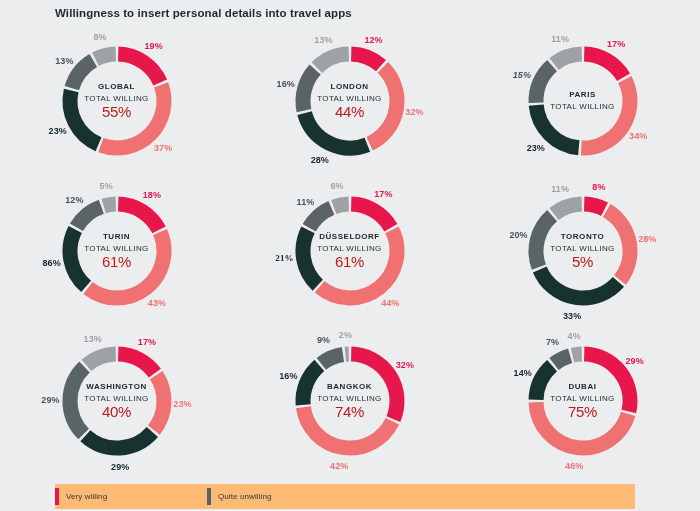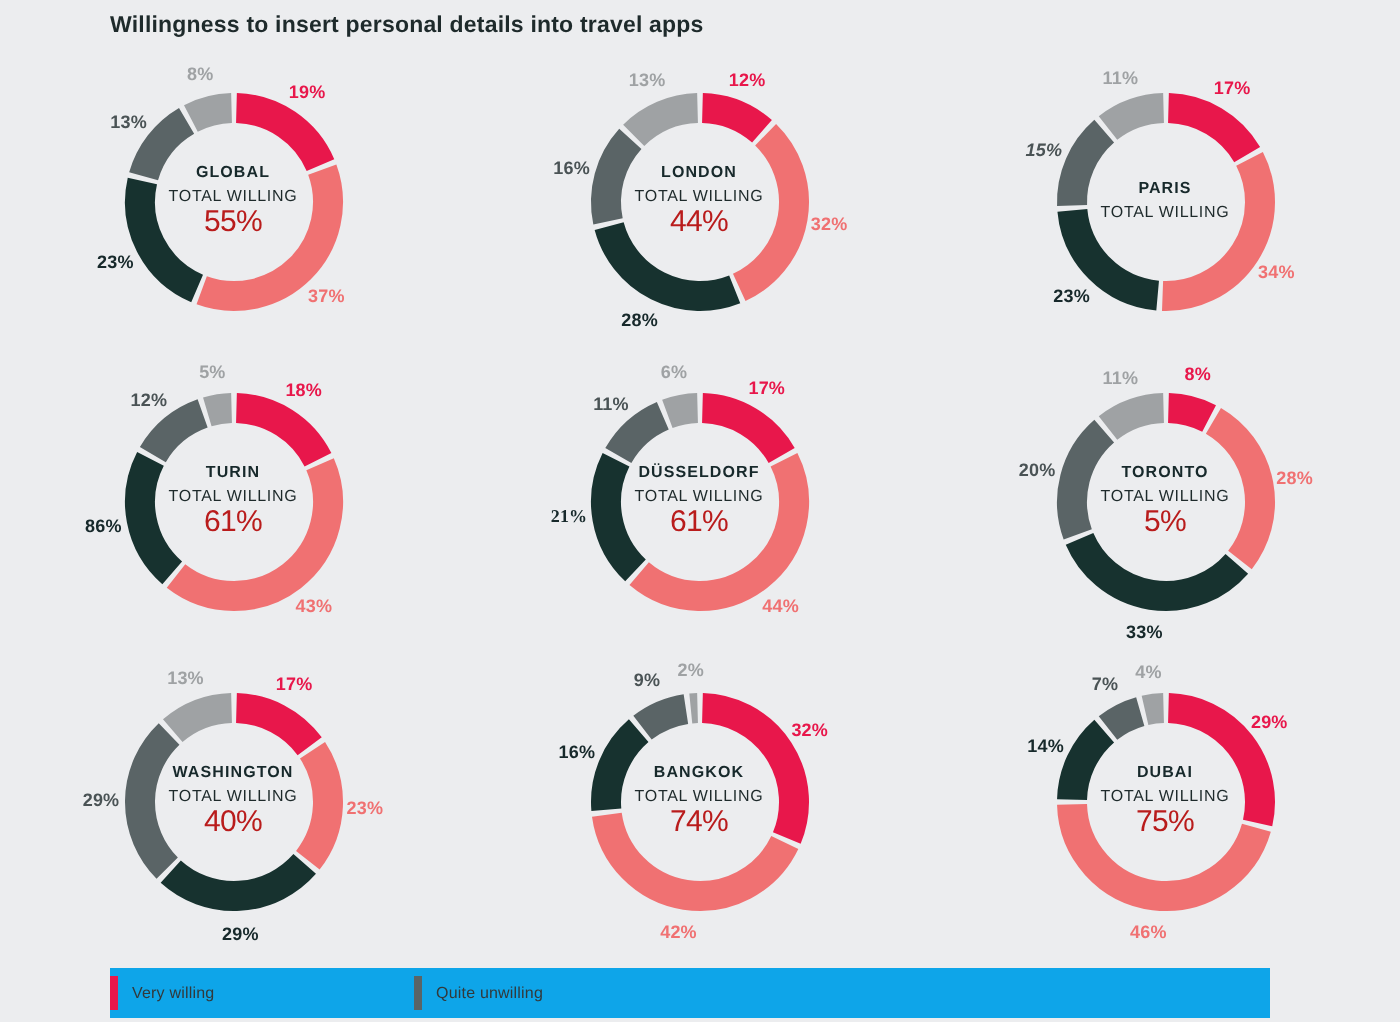--- a/index.html
+++ b/index.html
@@ -38,21 +38,21 @@
     font-size:15px;font-weight:normal;color:#b91c1c;
     margin-top:-1px;line-height:1.15;letter-spacing:-.3px;
   }
   .lbl{
     position:absolute;font-size:9px;font-weight:bold;
     white-space:nowrap;transform:translate(-50%,-50%);
     letter-spacing:.1px;
   }
   #legend{
     position:absolute;left:55px;top:484px;width:580px;height:25px;
-    background:#0ea5e9;display:flex;align-items:flex-start;
+    background:#fdba74;display:flex;align-items:flex-start;
   }
   .leg{display:flex;align-items:center;height:100%;}
   .swatch{width:4px;height:17px;margin-right:7px;flex:0 0 auto;}
   .leg-txt{font-size:8px;color:#32393B;letter-spacing:.1px;white-space:nowrap;}
 </style>
 </head>
 <body>
 
 <div id="title">Willingness to insert personal details into travel apps</div>
 

